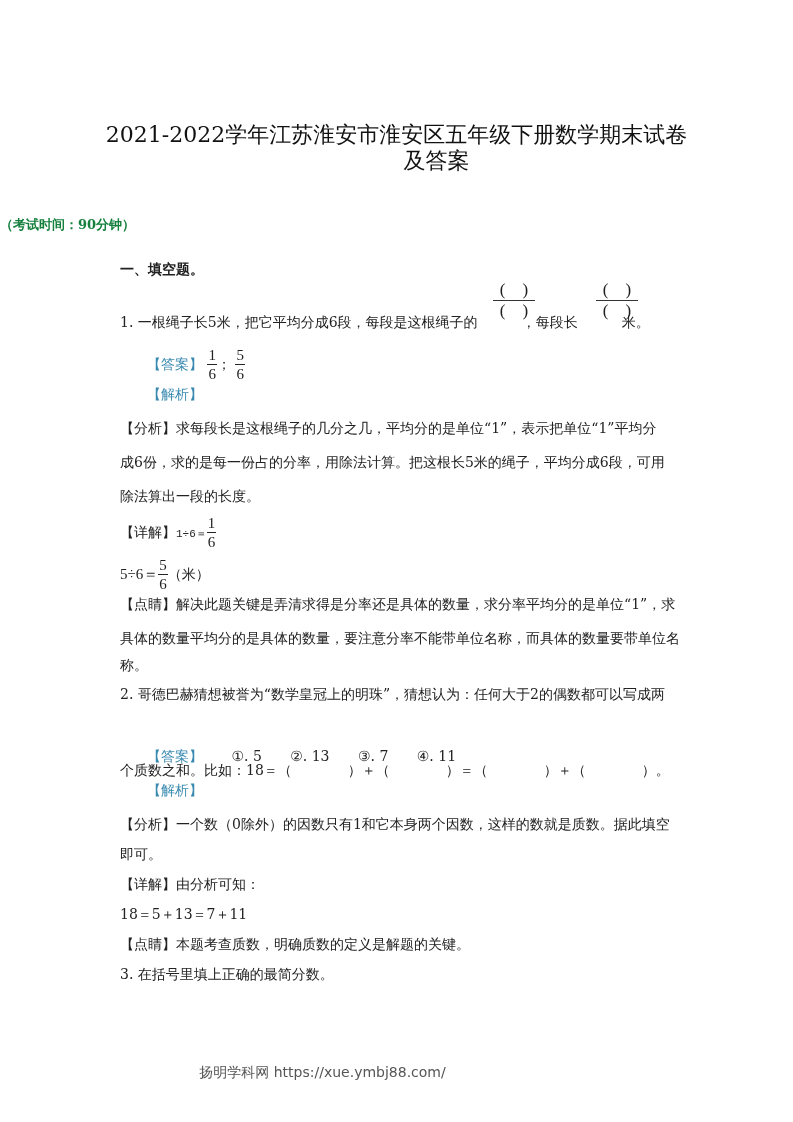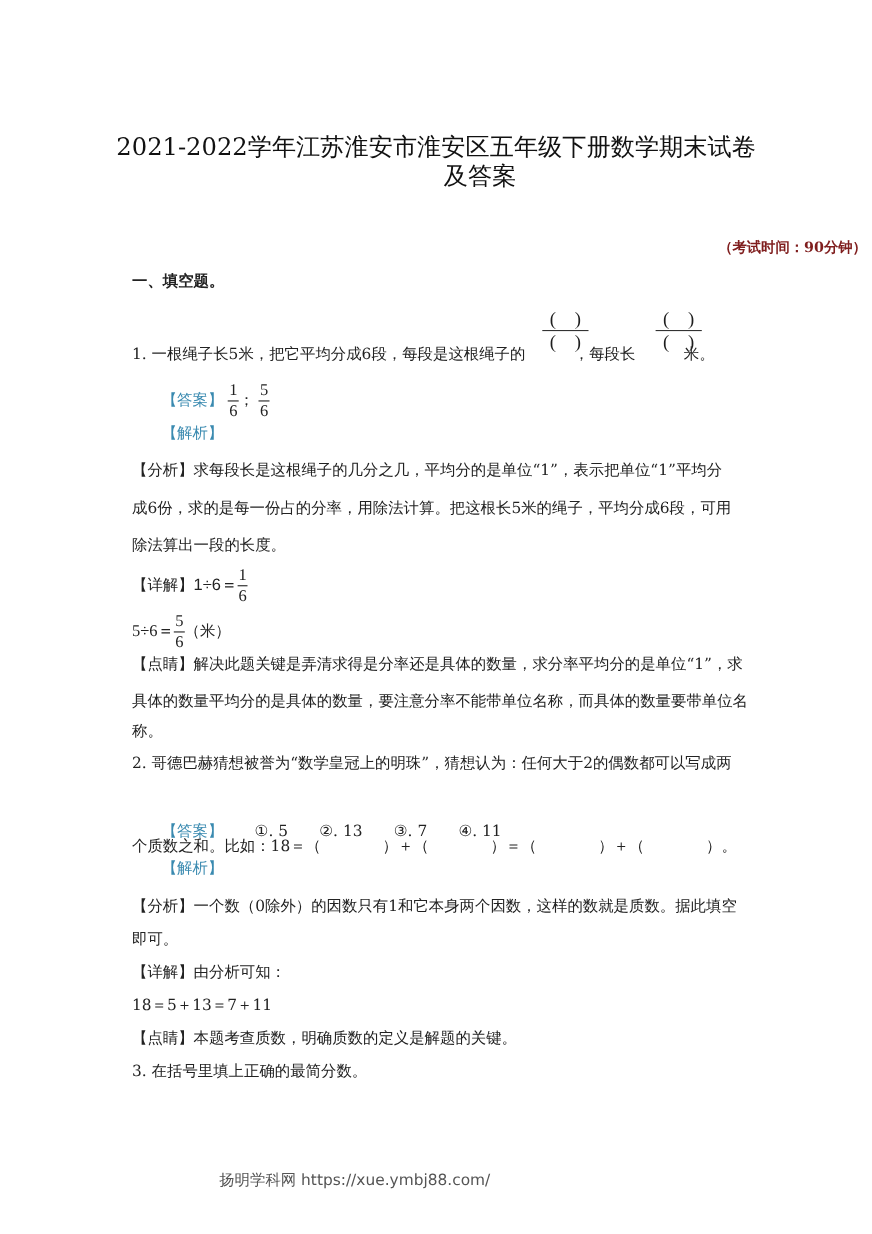--- a/index.html
+++ b/index.html
@@ -8,22 +8,22 @@
       font-family: "DejaVu Serif", "Liberation Serif", serif;
       color: #1e1e1e;
     }
     .page-title {
       position: absolute; left: 0; width: 793px; text-align: center;
       font-size: 22px; line-height: 30px; color: #111;
     }
     .title-l1 { top: 130px; }
     .title-l2 { top: 146px; top: 145px; margin-left: 40px; }
     .exam-time {
-      position: absolute; top: 216px; left: 0; width: 788px; text-align: right;
-      font-size: 13px; font-weight: bold; color: #7f1d1d;
+      position: absolute; top: 216px; left: 0; width: 788px; text-align: left;
+      font-size: 13px; font-weight: bold; color: #15803d;
     }
     .line {
       position: absolute; left: 120px; font-size: 14px; line-height: 20px;
       white-space: nowrap; color: #222;
     }
     .bold { font-weight: bold; }
     .tag { color: #3a8ab0; margin-left: 27px; }
     .tag-dark { color: #222; }
     .frac {
       display: inline-block; vertical-align: middle; text-align: center;
@@ -46,21 +46,21 @@
 </head>
 <body>
 
 <div>
 
   <div class="page-title title-l1" style="top:120px;">2021-2022学年江苏淮安市淮安区五年级下册数学期末试卷</div>
   <div class="page-title title-l2" style="top:146px;">及答案</div>
 
   <div class="exam-time">（考试时间：90分钟）</div>
 
-  <div class="line bold" style="top:246px;">一、填空题。</div>
+  <div class="line bold" style="top:260px;font-family:Liberation Mono, monospace;">一、填空题。</div>
 
   <div class="line" style="top:312px;">
     <span>1. 一根绳子长5米，把它平均分成6段，每段是这根绳子的</span><span style="display:inline-block;width:44px;"></span><span>，每段长</span><span style="display:inline-block;width:44px;"></span><span>米。</span>
   </div>
   <div class="blank-frac" style="left:493px; top:280px;">
     <span class="bnum">(　)</span>
     <span class="bden">(　)</span>
   </div>
   <div class="blank-frac" style="left:596px; top:280px;">
     <span class="bnum">(　)</span>
@@ -73,21 +73,21 @@
     <span class="frac"><span class="num">5</span><span class="den">6</span></span>
   </div>
 
   <div class="line tag" style="top:384px;">【解析】</div>
 
   <div class="line" style="top:418px;text-align:right;"><span class="tag-dark">【分析】</span><span>求每段长是这根绳子的几分之几，平均分的是单位“1”，表示把单位“1”平均分</span></div>
   <div class="line" style="top:452px;">成6份，求的是每一份占的分率，用除法计算。把这根长5米的绳子，平均分成6段，可用</div>
   <div class="line" style="top:486px;">除法算出一段的长度。</div>
 
   <div class="line" style="top:514px;">
-    <span>【详解】</span><span style="font-family:Liberation Sans, sans-serif;font-size:15px;">1÷6＝</span><span class="frac"><span class="num">1</span><span class="den">6</span></span>
+    <span>【详解】</span><span style="font-family:Liberation Mono, monospace;font-size:11px;">1÷6＝</span><span class="frac"><span class="num">1</span><span class="den">6</span></span>
   </div>
   <div class="line" style="top:556px;">
     <span style="font-family:'Liberation Serif',serif;font-size:15px;">5÷6＝</span><span class="frac"><span class="num">5</span><span class="den">6</span></span><span>（米）</span>
   </div>
 
   <div class="line" style="top:594px;"><span>【点睛】</span><span>解决此题关键是弄清求得是分率还是具体的数量，求分率平均分的是单位“1”，求</span></div>
   <div class="line" style="top:628px;">具体的数量平均分的是具体的数量，要注意分率不能带单位名称，而具体的数量要带单位名</div>
   <div class="line" style="top:655px;">称。</div>
 
   <div class="line" style="top:684px;">2. 哥德巴赫猜想被誉为“数学皇冠上的明珠”，猜想认为：任何大于2的偶数都可以写成两</div>

